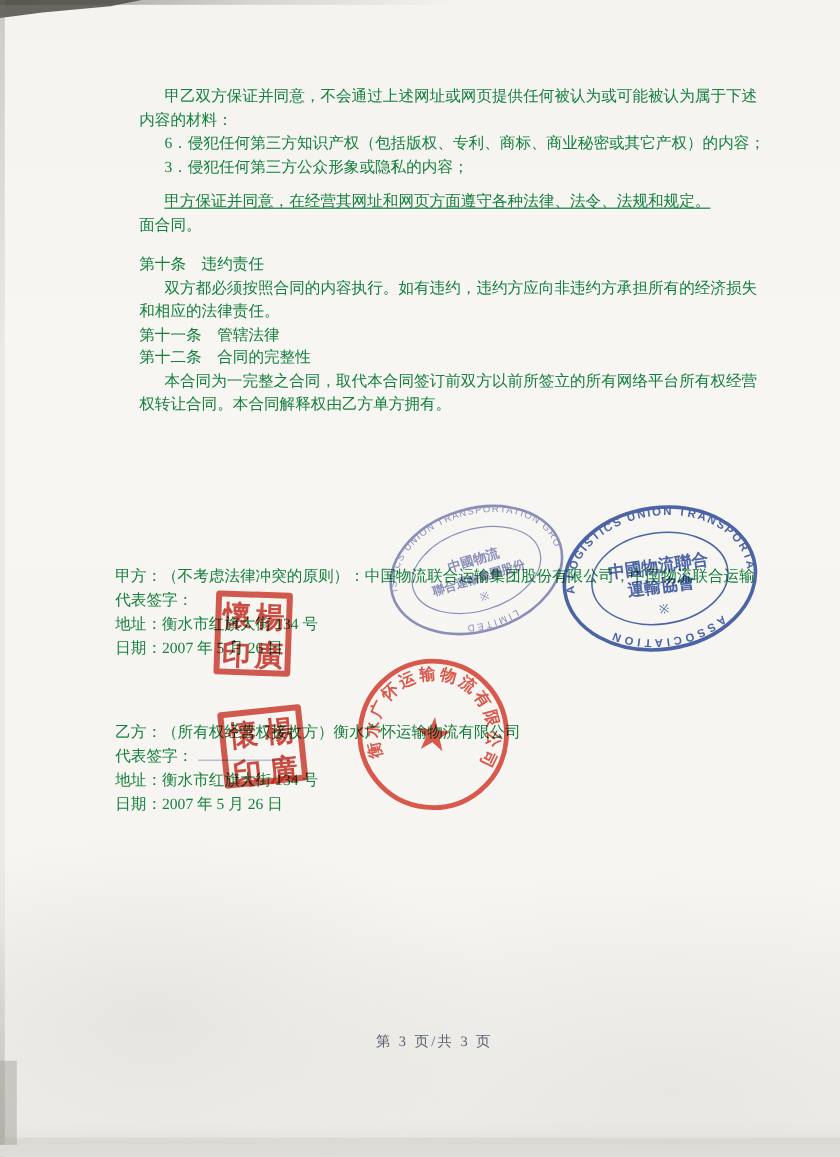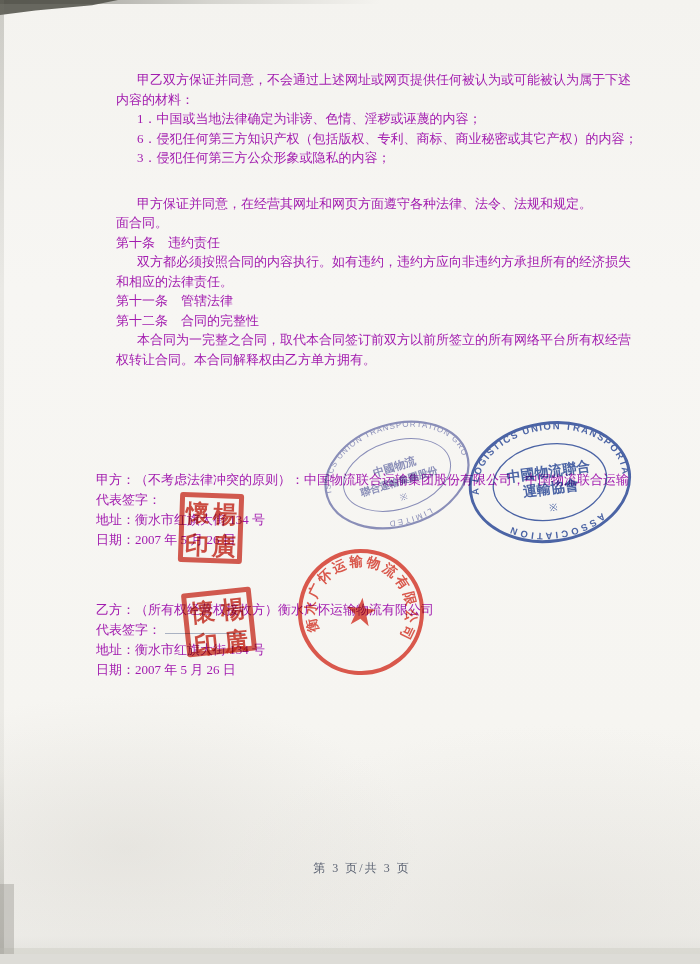--- a/index.html
+++ b/index.html
@@ -19,26 +19,26 @@
   .edge-top-line{position:absolute;top:0;left:0;width:380px;height:4px;
     background:linear-gradient(90deg,rgba(70,70,62,.55),rgba(120,120,110,.25) 55%,rgba(0,0,0,0));}
   .edge-corner{position:absolute;top:0;left:0;width:118px;height:15px;background:#4e4d45;
     clip-path:polygon(0 0,100% 0,78% 35%,30% 70%,0 100%);opacity:.85;}
   .edge-left{position:absolute;top:0;left:0;width:4px;height:100%;
     background:linear-gradient(180deg,rgba(110,110,100,.30),rgba(140,140,130,.12) 30%,rgba(140,140,130,.10) 80%,rgba(110,110,100,.35));}
   .edge-bottom{position:absolute;left:0;bottom:0;width:100%;height:10px;background:#dddcd7;}
   .edge-bottom2{position:absolute;left:0;bottom:10px;width:100%;height:6px;background:rgba(205,203,196,.45);}
   .edge-bottom-left{position:absolute;left:0;bottom:10px;width:14px;height:70px;background:rgba(160,158,150,.45);}
 
-  .doc-text{color:#a21caf;font-size:13px;line-height:19.5px;letter-spacing:0;}
+  .doc-text{color:#15803d;font-size:13px;line-height:19.5px;letter-spacing:0;}
   .main-block{position:absolute;left:116px;top:70px;width:496px;}
   .ln{white-space:nowrap;}
   .indent{padding-left:21px;}
-  .gap-sm{margin-top:26px;}
-  .gap-lg{}
+  .gap-sm{margin-top:10px;text-decoration:underline;}
+  .gap-lg{margin-top:13px;}
 
   .party-block{position:absolute;left:96px;width:540px;}
   .party-a{top:470px;}
   .party-b{top:600px;}
   .party-block .ln{line-height:20px;}
   .sig-line{display:inline-block;width:80px;height:12px;border-bottom:1px solid #aab2c2;margin-left:4px;}
 
   .footer{position:absolute;left:0;top:860px;width:724px;text-align:center;
     color:#5b6272;font-size:12px;letter-spacing:2px;}
 
@@ -66,21 +66,20 @@
 <div class="edge-top-line"></div>
 <div class="edge-corner"></div>
 <div class="edge-left"></div>
 <div class="edge-bottom2"></div>
 <div class="edge-bottom"></div>
 <div class="edge-bottom-left"></div>
 
 <div class="main-block doc-text">
   <div class="ln indent">甲乙双方保证并同意，不会通过上述网址或网页提供任何被认为或可能被认为属于下述</div>
   <div class="ln">内容的材料：</div>
-  <div class="ln indent">1．中国或当地法律确定为诽谤、色情、淫秽或诬蔑的内容；</div>
   <div class="ln indent">6．侵犯任何第三方知识产权（包括版权、专利、商标、商业秘密或其它产权）的内容；</div>
   <div class="ln indent">3．侵犯任何第三方公众形象或隐私的内容；</div>
   <div class="ln indent gap-sm">甲方保证并同意，在经营其网址和网页方面遵守各种法律、法令、法规和规定。</div>
   <div class="ln">面合同。</div>
   <div class="ln gap-lg">第十条　违约责任</div>
   <div class="ln indent">双方都必须按照合同的内容执行。如有违约，违约方应向非违约方承担所有的经济损失</div>
   <div class="ln">和相应的法律责任。</div>
   <div class="ln">第十一条　管辖法律</div>
   <div class="ln">第十二条　合同的完整性</div>
   <div class="ln indent">本合同为一完整之合同，取代本合同签订前双方以前所签立的所有网络平台所有权经营</div>

